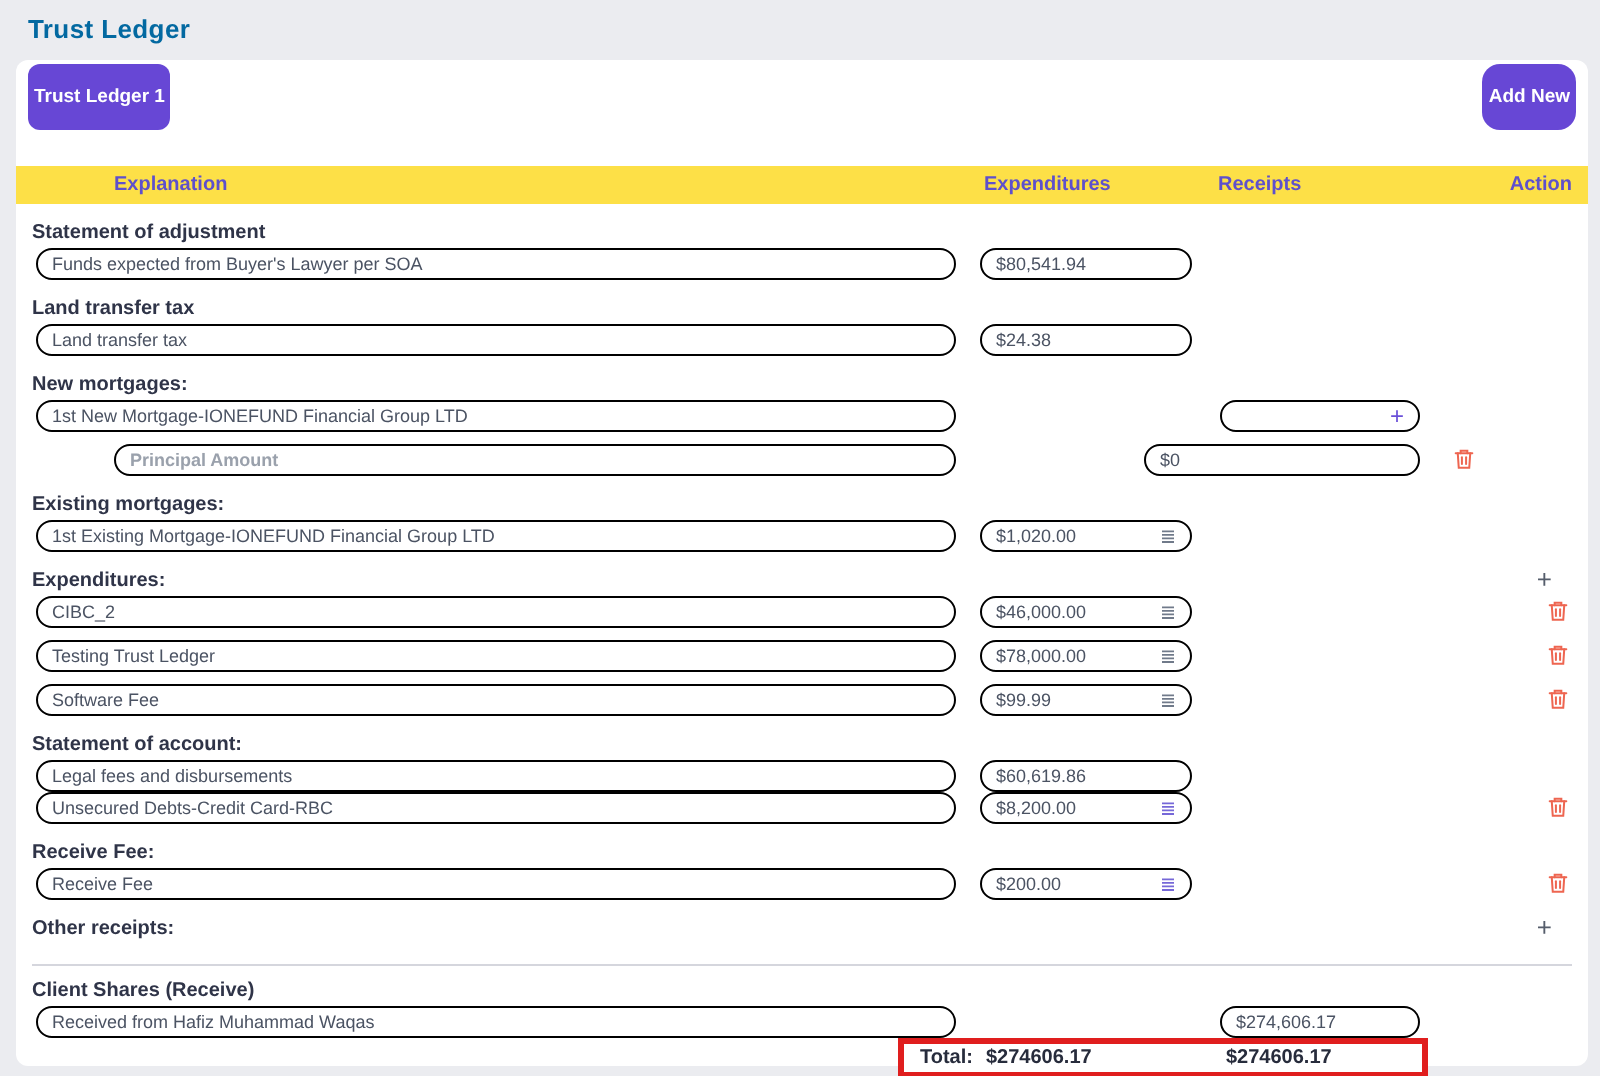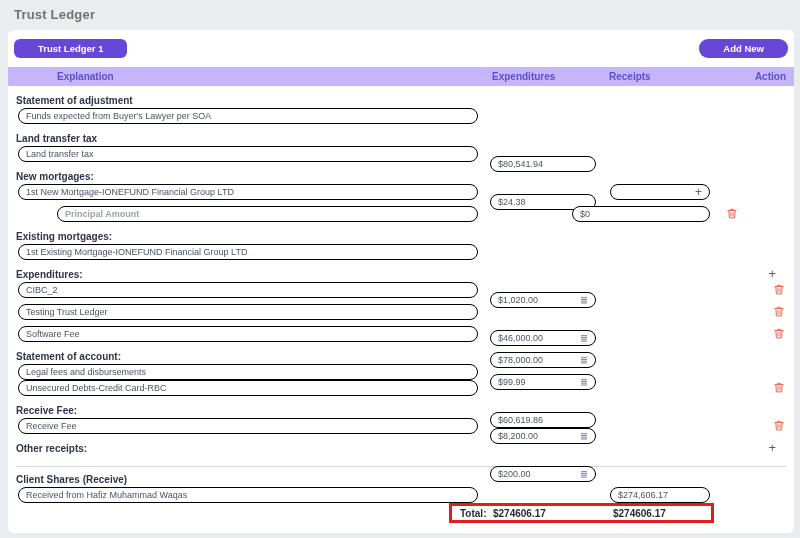--- a/index.html
+++ b/index.html
@@ -3,40 +3,40 @@
 <meta charset="utf-8">
 <style>
   html,body{margin:0;padding:0;}
   body{
     width:800px;height:538px;position:relative;overflow:hidden;
     background:#ebecf0;
     font-family:"Liberation Sans", sans-serif;
     -webkit-font-smoothing:antialiased;
   }
   .page-title{
-    position:absolute;left:14px;top:7px;font-size:13px;font-weight:bold;color:#737373;letter-spacing:.2px;
+    position:absolute;left:14px;top:7px;font-size:13px;font-weight:bold;color:#0369a1;letter-spacing:.2px;
   }
   .panel{
     position:absolute;left:8px;top:30px;width:786px;height:503px;
     background:#ffffff;border-radius:6px;
   }
   
   .toolbar{
     display:flex;justify-content:space-between;align-items:center;
     padding:9px 6px 5px 6px;height:19px;
   }
   .btn-primary{
-    height:19px;padding:0 24px;border:none;border-radius:6px;
+    height:33px;padding:0 3px;border:none;border-radius:6px;
     background:#6747d5;color:#ffffff;font-size:9.5px;font-weight:bold;
     font-family:"Liberation Sans", sans-serif;cursor:pointer;display:flex;align-items:center;
   }
   .btn-primary.addnew{border-radius:9px;}
   
   .thead{
-    position:relative;height:19px;background:#c4b5fd;margin-top:4px;
+    position:relative;height:19px;background:#fde047;margin-top:20px;
   }
   .thead .th{
     position:absolute;top:4px;font-size:10px;font-weight:bold;color:#5e50cc;
   }
   .th-expl{left:49px;}
   .th-exp{left:484px;}
   .th-rec{left:601px;}
   .th-act{right:8px;}
   
   .section-label{
@@ -46,21 +46,21 @@
   .row{position:relative;height:16px;}
   .row + .row{margin-top:6px;}
   .input{
     position:absolute;top:0;height:16px;box-sizing:border-box;
     border:1px solid #000000;border-radius:8px;background:#fff;
     display:flex;align-items:center;padding:0 7px;
     font-size:9px;color:#4b5363;white-space:nowrap;overflow:hidden;
   }
   .c-expl{left:10px;width:460px;}
   .c-indent{left:49px;width:421px;font-weight:bold;}
-  .c-exp{left:482px;width:106px;margin-top:48px;}
+  .c-exp{left:482px;width:106px;}
   .c-rec{left:602px;width:100px;}
   .c-rec-wide{left:564px;width:138px;}
   .muted{color:#9aa1ac;}
   .list-icon{margin-left:auto;display:flex;align-items:center;color:#707a8a;}
   .list-icon.purple{color:#7668d8;}
   .plus-inline{margin-left:auto;color:#6a4fd8;font-size:12px;line-height:10px;font-weight:400;cursor:pointer;background:none;border:none;padding:0;font-family:inherit;}
   .plus-right{position:absolute;right:10px;top:-3px;color:#555d6b;font-size:13px;font-weight:400;line-height:13px;background:none;border:none;padding:0;cursor:pointer;font-family:inherit;}
   .trash{position:absolute;top:2px;background:none;border:none;padding:0;cursor:pointer;line-height:0;}
   .c-action-trash{left:766px;}
   .c-principal-trash{left:719px;}

